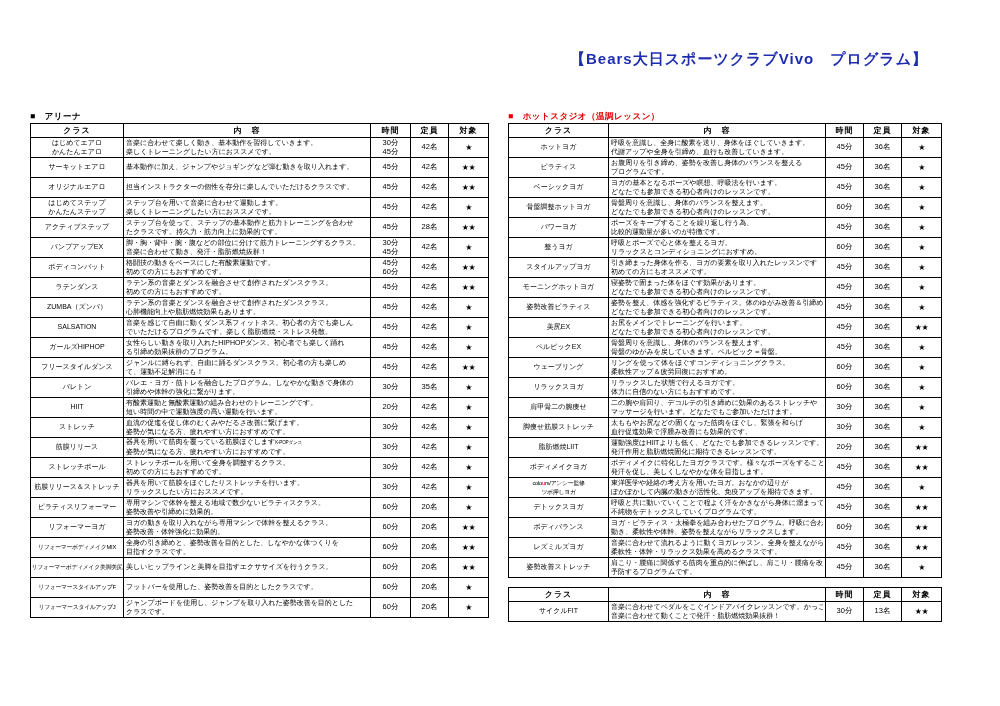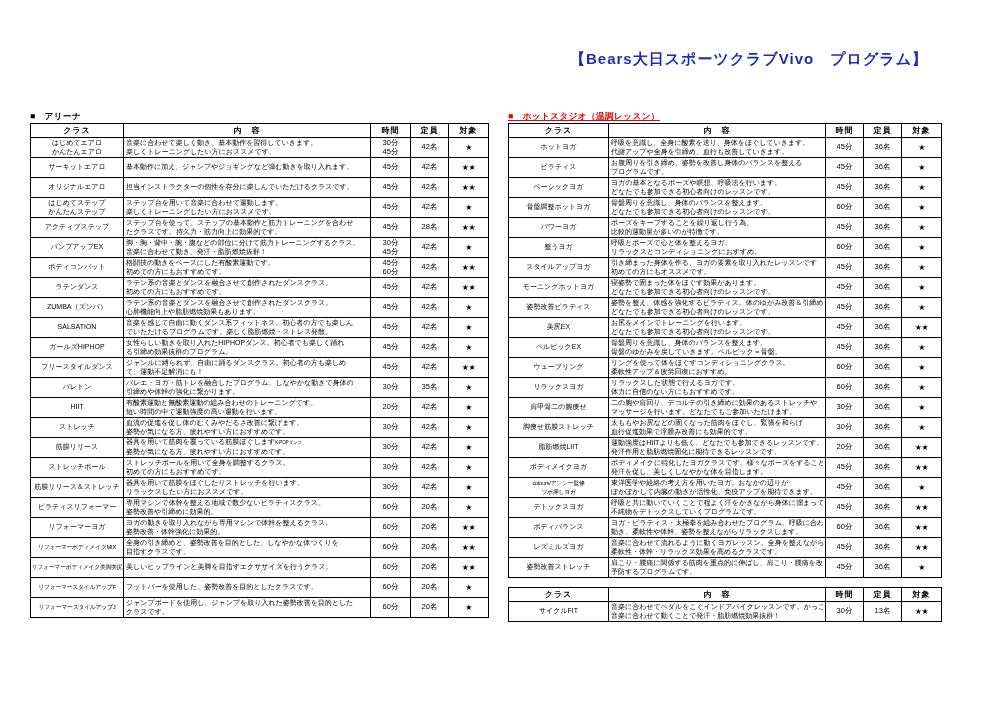--- a/index.html
+++ b/index.html
@@ -396,21 +396,21 @@
             </td>
             <td class="cell-cap">20名</td>
             <td class="cell-target">★</td>
           </tr>
         </tbody>
       </table>
     </div>
 </div>
 
 <div class="col col-right">
-  <div class="section-heading" style="color: rgb(230, 0, 0); text-decoration: underline;">■　ホットスタジオ（温調レッスン）</div>
+  <div class="section-heading" style="color: rgb(230, 0, 0);">■　ホットスタジオ（温調レッスン）</div>
   <div id="sec-1">
       <table>
         <colgroup>
           <col class="c1">
           <col class="c2">
           <col class="c3">
           <col class="c4">
           <col class="c5">
         </colgroup>
         <thead>

